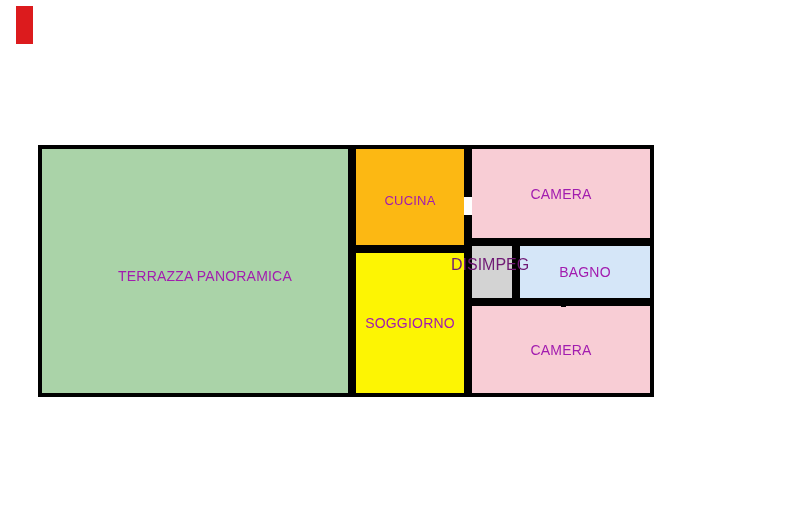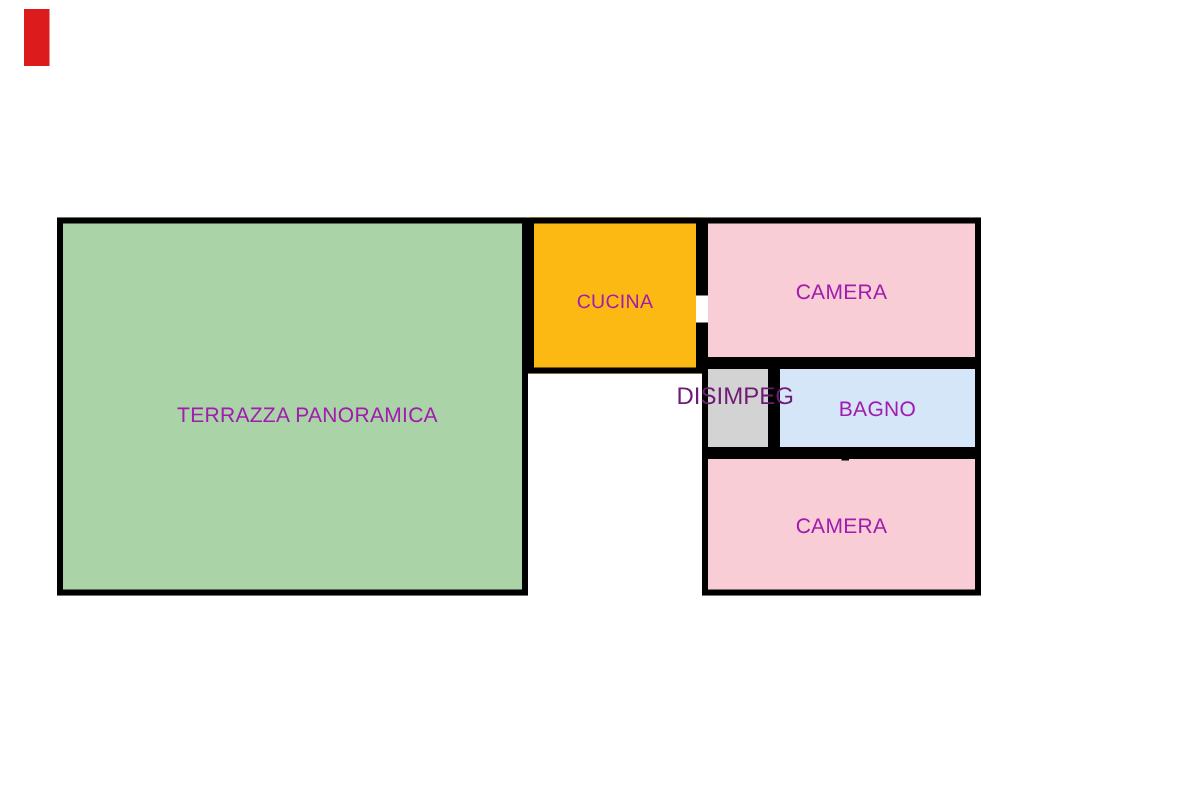--- a/index.html
+++ b/index.html
@@ -99,20 +99,23 @@
   <div class="plan">
 
     <div class="room room-terrazza" style="background: rgb(170, 211, 168); padding-left: 20px;">
       <span class="room-label">TERRAZZA PANORAMICA</span>
     </div>
 
     <div class="room room-cucina" style="background: rgb(252, 184, 19);">
       <span class="room-label">CUCINA</span>
     </div>
 
+    <div class="room room-soggiorno" style="background: rgb(253, 245, 3);">
+      <span class="room-label">SOGGIORNO</span>
+    </div>
 
     <div class="room room-camera-top" style="background: rgb(248, 205, 213);">
       <span class="room-label">CAMERA</span>
     </div>
 
     <div class="room room-disimpeg" style="background: rgb(211, 211, 211);"></div>
 
     <div class="room room-bagno" style="background: rgb(213, 230, 248);">
       <span class="room-label">BAGNO</span>
     </div>

